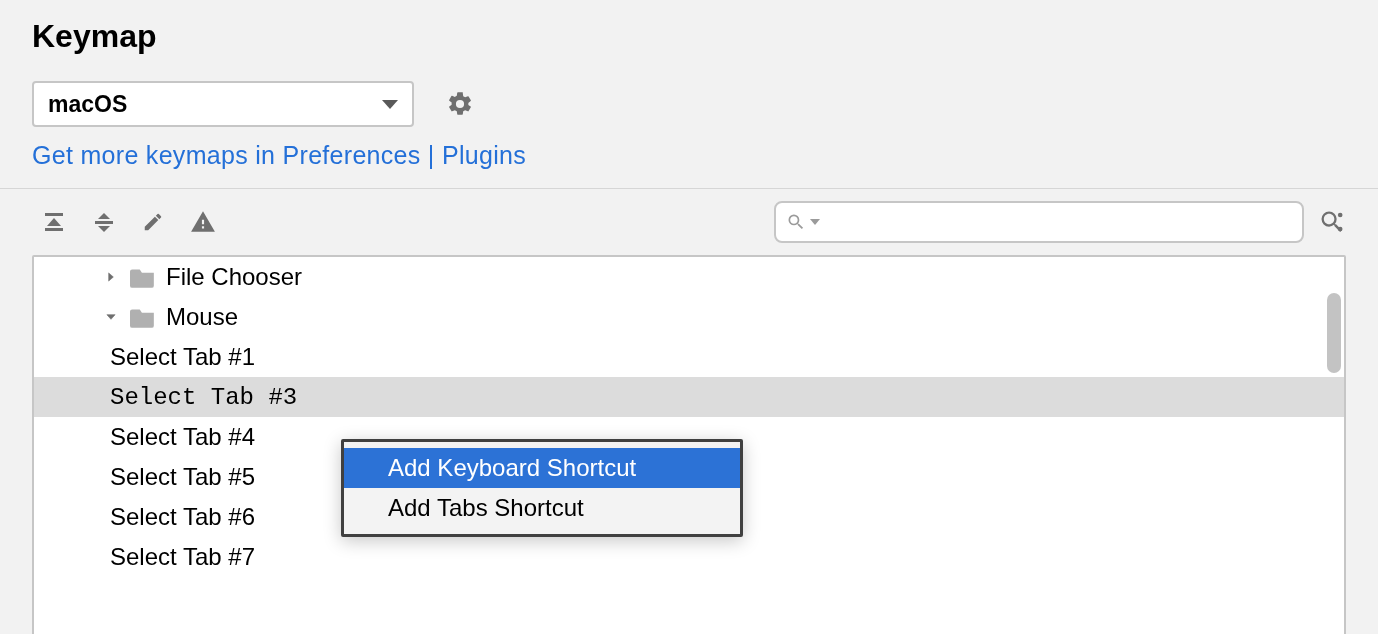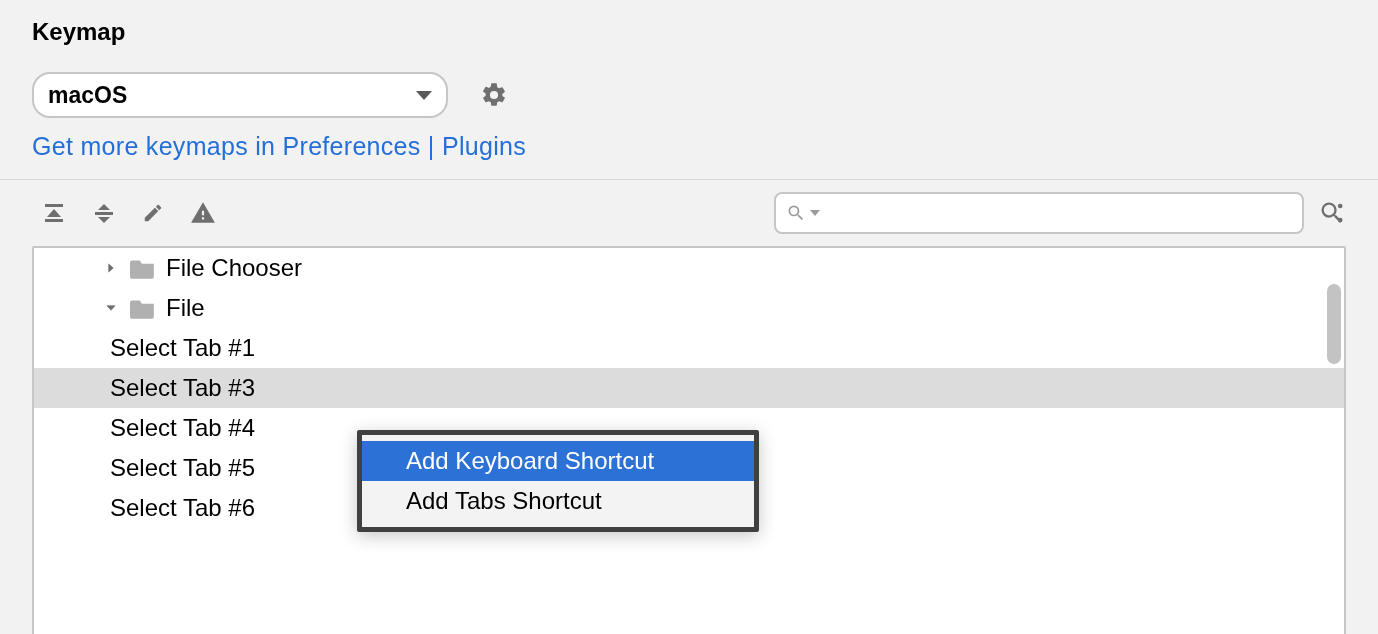--- a/index.html
+++ b/index.html
@@ -14,34 +14,34 @@
       height: 634px;
       overflow: hidden;
       font-size: 24px;
       color: #000;
     }
     .container {
       padding: 18px 32px 0 32px;
     }
     .title {
       font-weight: 700;
-      font-size: 24px;
+      font-size: 32px;
       margin-bottom: 26px;
     }
     .selector-row {
       display: flex;
       align-items: center;
       gap: 32px;
       margin-bottom: 14px;
     }
     .keymap-select {
-      width: 416px;
+      width: 382px;
       height: 46px;
       border: 2px solid #c6c6c6;
-      border-radius: 18px;
+      border-radius: 4px;
       background: #fff;
       display: flex;
       align-items: center;
       justify-content: space-between;
       padding: 0 14px;
       cursor: pointer;
     }
     .keymap-select-text {
       font-weight: 700;
       font-size: 23px;
@@ -135,20 +135,21 @@
     }
     .tree-row {
       height: 40px;
       display: flex;
       align-items: center;
       position: relative;
       padding-left: 68px;
     }
     .tree-row.selected {
       background: #dcdcdc;
+      font-family: Liberation Mono, monospace;
     }
     .chevron {
       width: 18px;
       height: 18px;
       display: inline-flex;
       align-items: center;
       justify-content: center;
       margin-right: 10px;
     }
     .chevron svg { fill: #6f6f6f; stroke: #6f6f6f; }
@@ -170,25 +171,24 @@
       height: 80px;
       background: #c3c3c3;
       border-radius: 7px;
     }
     .context-menu {
       position: absolute;
       left: 307px;
       top: 182px;
       width: 402px;
       background: #f3f3f3;
-      border: 5px solid #404040;
+      border: 3px solid #404040;
       border-radius: 2px;
       box-shadow: 0 4px 18px rgba(0,0,0,0.22);
       padding: 6px 0;
-      margin-left: 16px;
     }
     .menu-item {
       height: 40px;
       display: flex;
       align-items: center;
       padding: 0 44px;
       font-size: 24px;
       cursor: pointer;
     }
     .menu-item.highlight {
@@ -285,37 +285,40 @@
         <span class="chevron">
           <svg width="14" height="14" viewBox="0 0 24 24">
               <path d="M5 8l7 8 7-8z"></path>
             </svg>
         </span>
         <span class="folder-icon">
           <svg viewBox="0 0 24 20" width="26" height="22">
               <path d="M2 3h7l2 3h11v12a2 2 0 0 1-2 2H2a2 2 0 0 1-2-2V5a2 2 0 0 1 2-2z"></path>
             </svg>
         </span>
-        <span>File</span>
+        <span>Mouse</span>
       </div>
 
       <div class="tree-row leaf-row">
           <span>Select Tab #1</span>
         </div>
       <div class="tree-row leaf-row selected">
           <span>Select Tab #3</span>
         </div>
       <div class="tree-row leaf-row">
           <span>Select Tab #4</span>
         </div>
       <div class="tree-row leaf-row">
           <span>Select Tab #5</span>
         </div>
       <div class="tree-row leaf-row">
           <span>Select Tab #6</span>
+        </div>
+      <div class="tree-row leaf-row">
+          <span>Select Tab #7</span>
         </div>
     </div>
 
     <div class="context-menu">
       <div class="menu-item highlight">Add Keyboard Shortcut</div>
       <div class="menu-item">Add Tabs Shortcut</div>
     </div>
   </div>
 </div>
 

